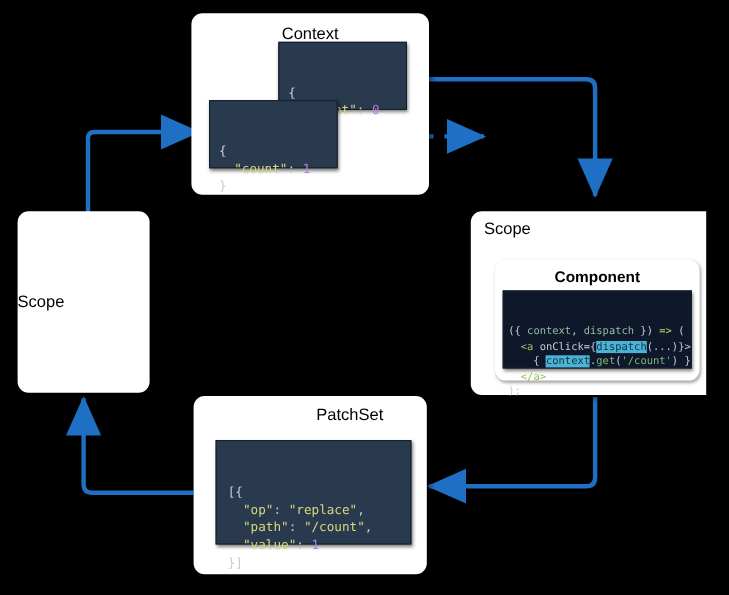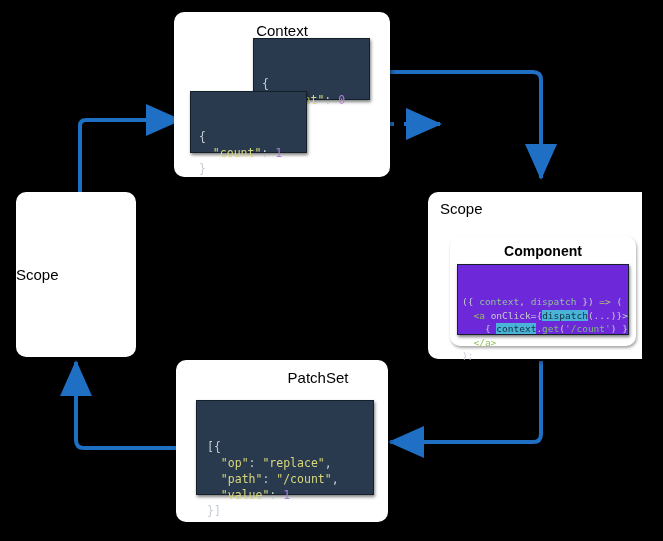--- a/index.html
+++ b/index.html
@@ -45,21 +45,21 @@
     border: 1px solid #16202b;
     font-family: "DejaVu Sans Mono", monospace;
     font-size: 11.5px;
     line-height: 16px;
     color: #d8dee6;
     white-space: pre;
     box-sizing: border-box;
     box-shadow: 1px 2px 3px rgba(0,0,0,0.5);
   }
   .code-dark {
-    background: #6d28d9;
+    background: #0f172a;
   }
   .k-key   { color: #d7d77a; }
   .k-str   { color: #d7d77a; }
   .k-num   { color: #b07fdc; }
   .k-punc  { color: #c6ccd4; }
   .k-fn    { color: #8fbf9f; }
   .k-arrow { color: #b8cf6f; }
   .k-tag   { color: #93c05a; }
   .k-plain { color: #c6ccd4; }
   .k-green { color: #7fb77f; }

